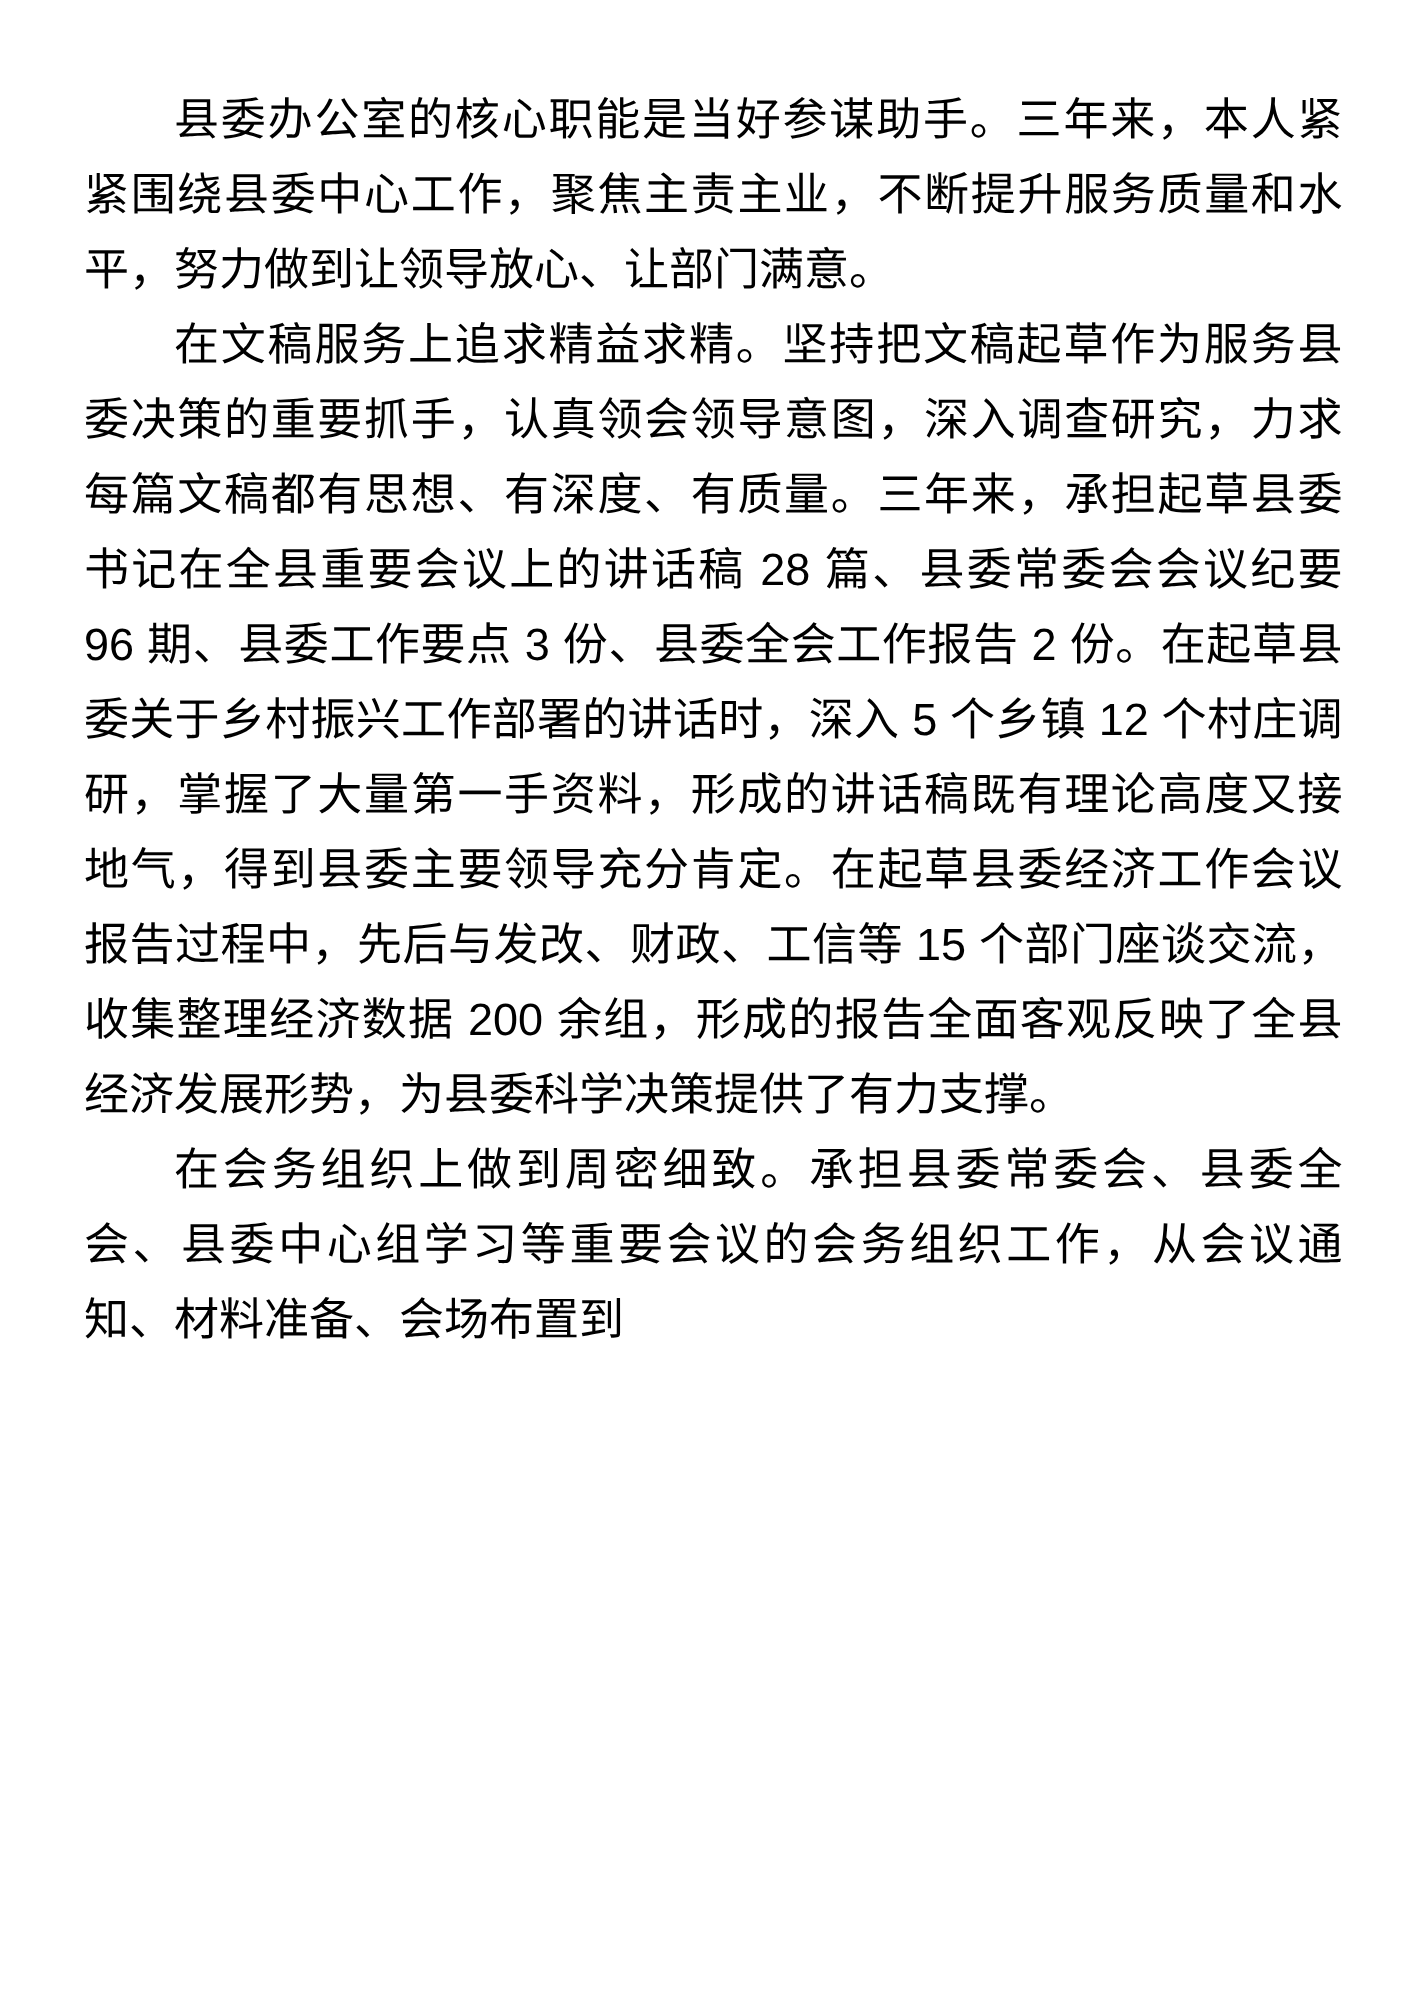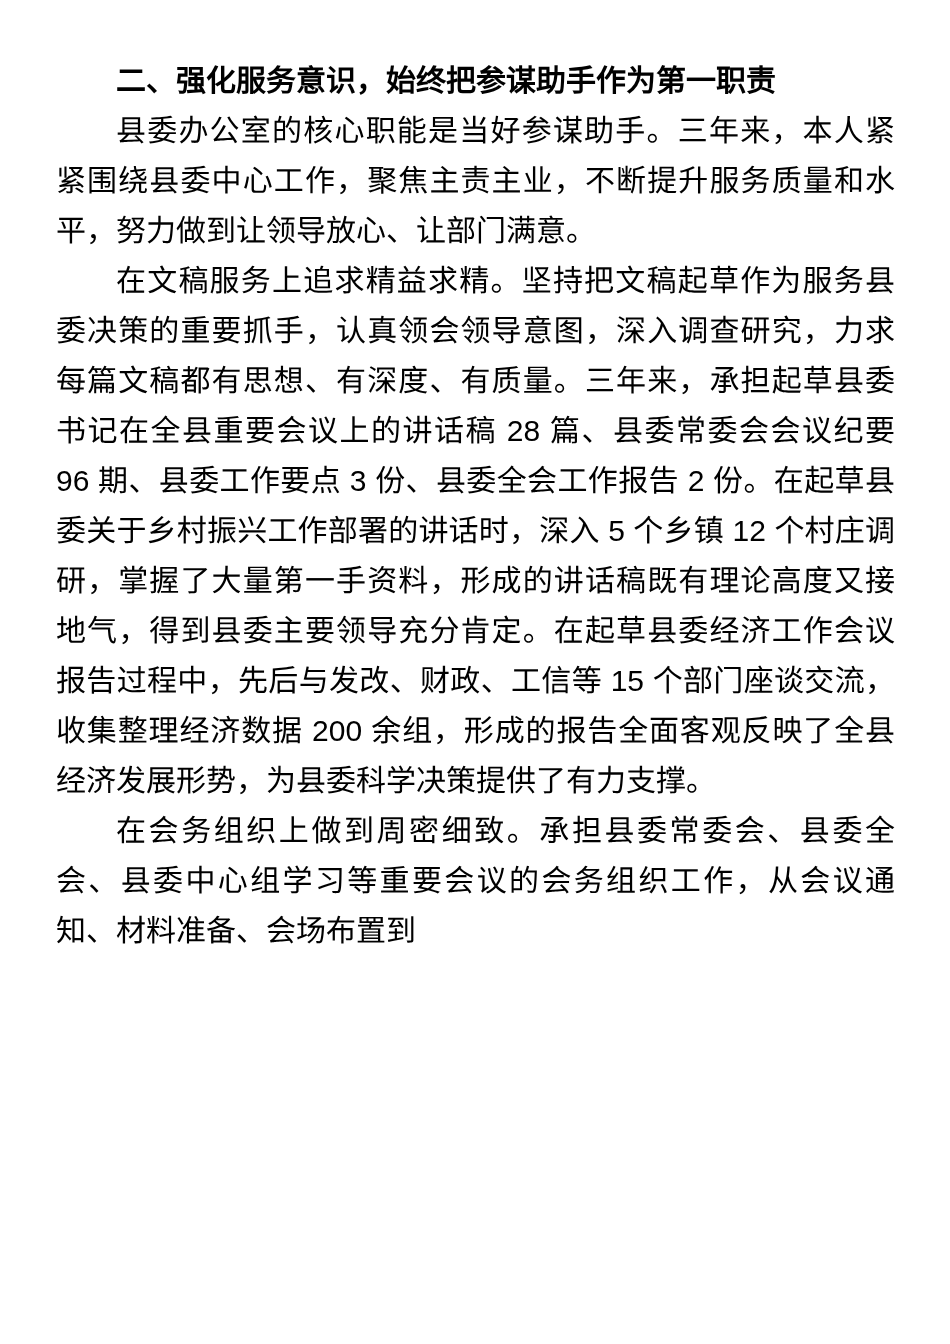--- a/index.html
+++ b/index.html
@@ -48,21 +48,20 @@
   }
 </style>
 </head>
 <body>
 
 <div class="page">
   <div class="doc-body">
 
 
 
-    <p class="heading">二、强化服务意识，始终把参谋助手作为第一职责</p>
 
     <p class="para">县委办公室的核心职能是当好参谋助手。三年来，本人紧紧围绕县委中心工作，聚焦主责主业，不断提升服务质量和水平，努力做到让领导放心、让部门满意。</p>
 
     <p class="para">在文稿服务上追求精益求精。坚持把文稿起草作为服务县委决策的重要抓手，认真领会领导意图，深入调查研究，力求每篇文稿都有思想、有深度、有质量。三年来，承担起草县委书记在全县重要会议上的讲话稿 28 篇、县委常委会会议纪要 96 期、县委工作要点 3 份、县委全会工作报告 2 份。在起草县委关于乡村振兴工作部署的讲话时，深入 5 个乡镇 12 个村庄调研，掌握了大量第一手资料，形成的讲话稿既有理论高度又接地气，得到县委主要领导充分肯定。在起草县委经济工作会议报告过程中，先后与发改、财政、工信等 15 个部门座谈交流，收集整理经济数据 200 余组，形成的报告全面客观反映了全县经济发展形势，为县委科学决策提供了有力支撑。</p>
 
     <p class="para">在会务组织上做到周密细致。承担县委常委会、县委全会、县委中心组学习等重要会议的会务组织工作，从会议通知、材料准备、会场布置到</p>
 
   </div>
 </div>
 

